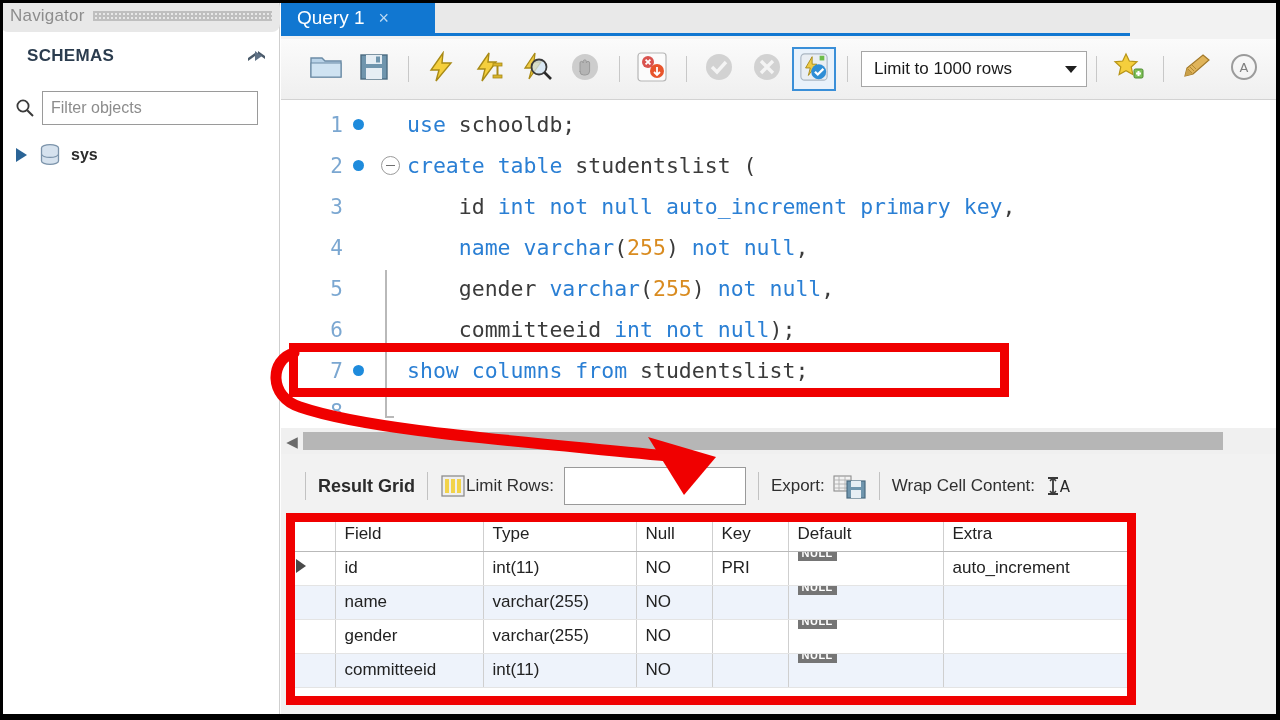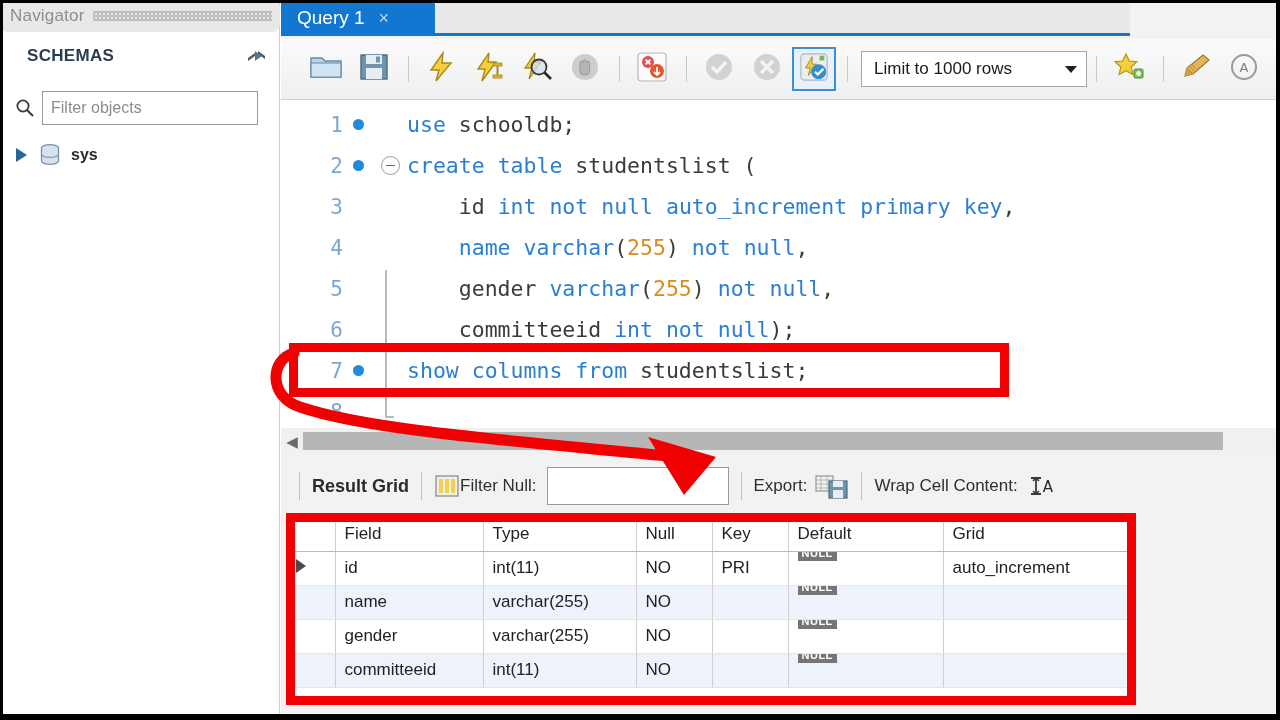--- a/index.html
+++ b/index.html
@@ -164,21 +164,21 @@
     width:22px; text-align:center; font-size:15px; color:#6b6b6b; line-height:1;
   }
   #h-scroll .track { flex:1; height:18px; background:#f0f0f0; position:relative; }
   #h-scroll .thumb {
     position:absolute; left:0; top:0; height:18px; width:920px; background:#b6b6b6;
   }
 
   
   #res-toolbar {
     position:absolute; left:0; top:460px; width:999px; height:52px;
-    background:#f2f2f2; display:flex; align-items:center; padding-left:6px;
+    background:#f2f2f2; display:flex; align-items:center; padding-left:12px;
   }
   .r-sep { width:1px; height:28px; background:#c2c2c2; margin:0 12px; }
   .r-label { font-size:18px; font-weight:bold; color:#2b2b2b; }
   .r-label.normal { font-weight:normal; color:#2f2f2f; font-size:17px; }
   #filter-rows-input {
     width:182px; height:38px; background:#fff; border:1px solid #9a9a9a;
     margin-left:10px;
   }
   .grid-ico { width:26px; height:24px; }
 
@@ -509,21 +509,21 @@
       <span class="r-label">Result Grid</span>
       <span class="r-sep"></span>
       <span class="grid-ico">
         <svg width="26" height="24" viewBox="0 0 26 24">
           <rect x="2" y="2" width="22" height="20" fill="#efefef" stroke="#8d8d8d" stroke-width="1.3"></rect>
           <rect x="5" y="5" width="4" height="14" fill="#f2d34a"></rect>
           <rect x="11" y="5" width="4" height="14" fill="#f2d34a"></rect>
           <rect x="17" y="5" width="4" height="14" fill="#f2d34a"></rect>
         </svg>
       </span>
-      <span class="r-label normal">Filter Null:</span>
+      <span class="r-label normal">Limit Rows:</span>
       <input id="filter-rows-input" type="text" style="">
       <span class="r-sep"></span>
       <span class="r-label normal">Export:</span>
       <span class="grid-ico" style="width:34px;margin-left:8px">
         <svg width="34" height="26" viewBox="0 0 34 26">
           <rect x="1" y="2" width="17" height="15" fill="#f2f2f2" stroke="#8d8d8d" stroke-width="1.1"></rect>
           <path d="M1 6 h17 M1 10 h17 M1 14 h17 M6 2 v15 M12 2 v15" stroke="#b0b0b0" stroke-width=".9"></path>
           <rect x="14" y="7" width="18" height="17" fill="#6f95ad" stroke="#4a6b80" stroke-width="1.2"></rect>
           <rect x="18" y="7" width="10" height="6" fill="#e6eef4"></rect>
           <rect x="18" y="16" width="10" height="8" fill="#e6eef4"></rect>
@@ -552,21 +552,21 @@
             <col style="width:190px">
         </colgroup>
         <thead>
             <tr id="rg-head">
               <th class="marker"></th>
               <th>Field</th>
               <th>Type</th>
               <th>Null</th>
               <th>Key</th>
               <th>Default</th>
-              <th>Grid</th>
+              <th>Extra</th>
             </tr>
           </thead>
         <tbody id="rg-body">
             <tr>
               <td class="marker"><span class="rowtri"></span></td>
               <td>id</td>
               <td>int(11)</td>
               <td>NO</td>
               <td>PRI</td>
               <td class="defaultcell"><span class="nullbadge">NULL</span></td>

